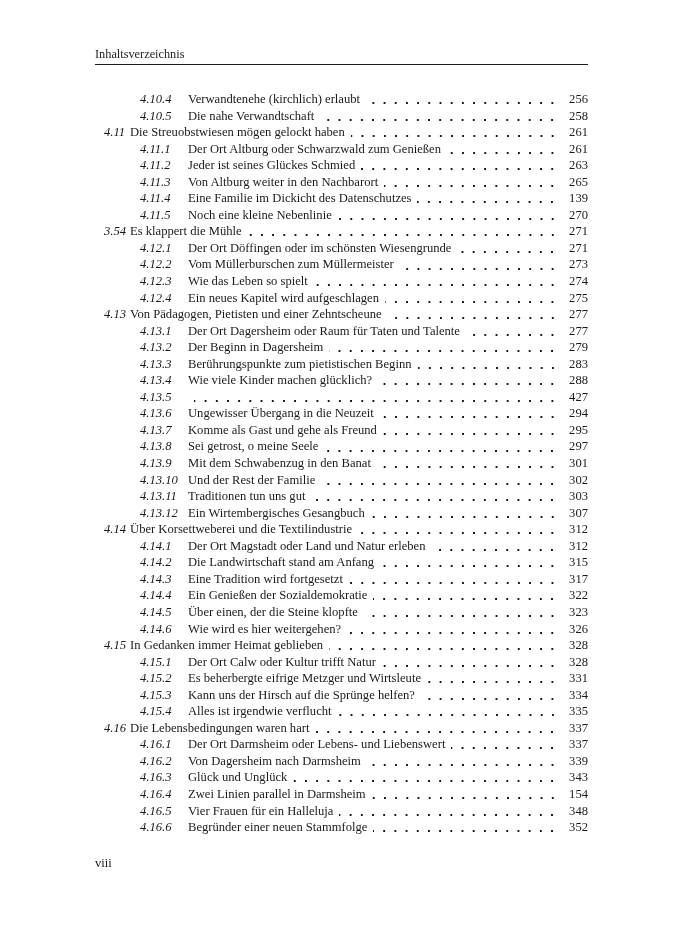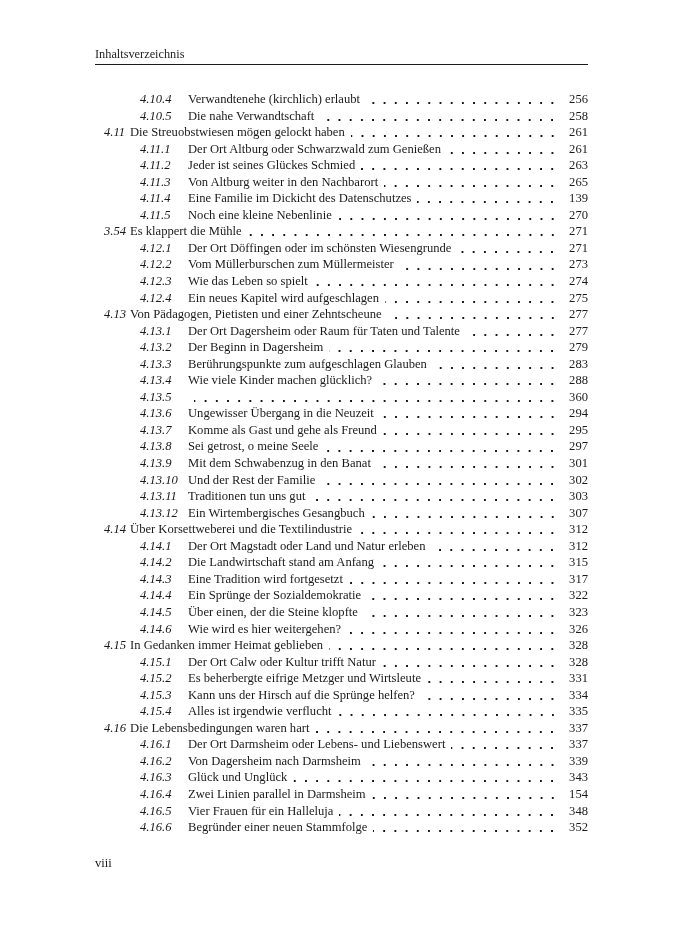--- a/index.html
+++ b/index.html
@@ -151,34 +151,34 @@
     <span class="toc-page">277</span>
   </div>
       <div class="toc-row level-2">
     <span class="toc-num">4.13.2</span>
     <span class="toc-title">Der Beginn in Dagersheim</span>
     <span class="toc-leader"></span>
     <span class="toc-page">279</span>
   </div>
       <div class="toc-row level-2">
     <span class="toc-num">4.13.3</span>
-    <span class="toc-title">Berührungspunkte zum aufgeschlagen Glauben</span>
+    <span class="toc-title">Berührungspunkte zum pietistischen Beginn</span>
     <span class="toc-leader"></span>
     <span class="toc-page">283</span>
   </div>
       <div class="toc-row level-2">
     <span class="toc-num">4.13.4</span>
     <span class="toc-title">Wie viele Kinder machen glücklich?</span>
     <span class="toc-leader"></span>
     <span class="toc-page">288</span>
   </div>
       <div class="toc-row level-2">
     <span class="toc-num">4.13.5</span>
     <span class="toc-leader"></span>
-    <span class="toc-page">360</span>
+    <span class="toc-page">427</span>
   </div>
       <div class="toc-row level-2">
     <span class="toc-num">4.13.6</span>
     <span class="toc-title">Ungewisser Übergang in die Neuzeit</span>
     <span class="toc-leader"></span>
     <span class="toc-page">294</span>
   </div>
       <div class="toc-row level-2">
     <span class="toc-num">4.13.7</span>
     <span class="toc-title">Komme als Gast und gehe als Freund</span>
@@ -234,21 +234,21 @@
     <span class="toc-page">315</span>
   </div>
       <div class="toc-row level-2">
     <span class="toc-num">4.14.3</span>
     <span class="toc-title">Eine Tradition wird fortgesetzt</span>
     <span class="toc-leader"></span>
     <span class="toc-page">317</span>
   </div>
       <div class="toc-row level-2">
     <span class="toc-num">4.14.4</span>
-    <span class="toc-title">Ein Sprünge der Sozialdemokratie</span>
+    <span class="toc-title">Ein Genießen der Sozialdemokratie</span>
     <span class="toc-leader"></span>
     <span class="toc-page">322</span>
   </div>
       <div class="toc-row level-2">
     <span class="toc-num">4.14.5</span>
     <span class="toc-title">Über einen, der die Steine klopfte</span>
     <span class="toc-leader"></span>
     <span class="toc-page">323</span>
   </div>
       <div class="toc-row level-2">

